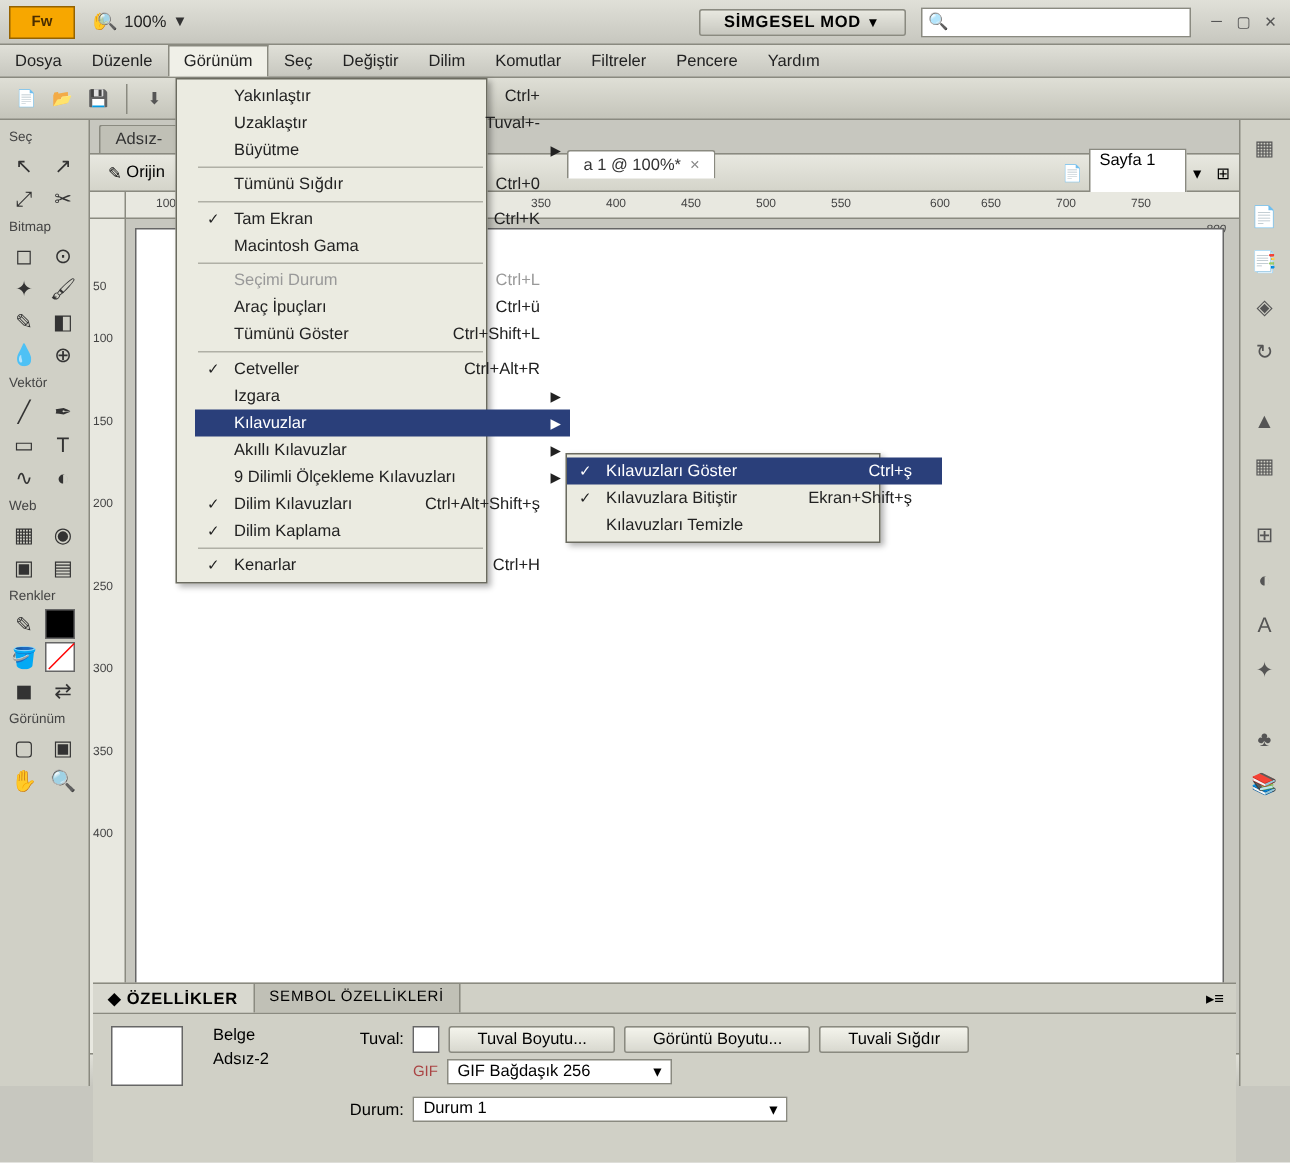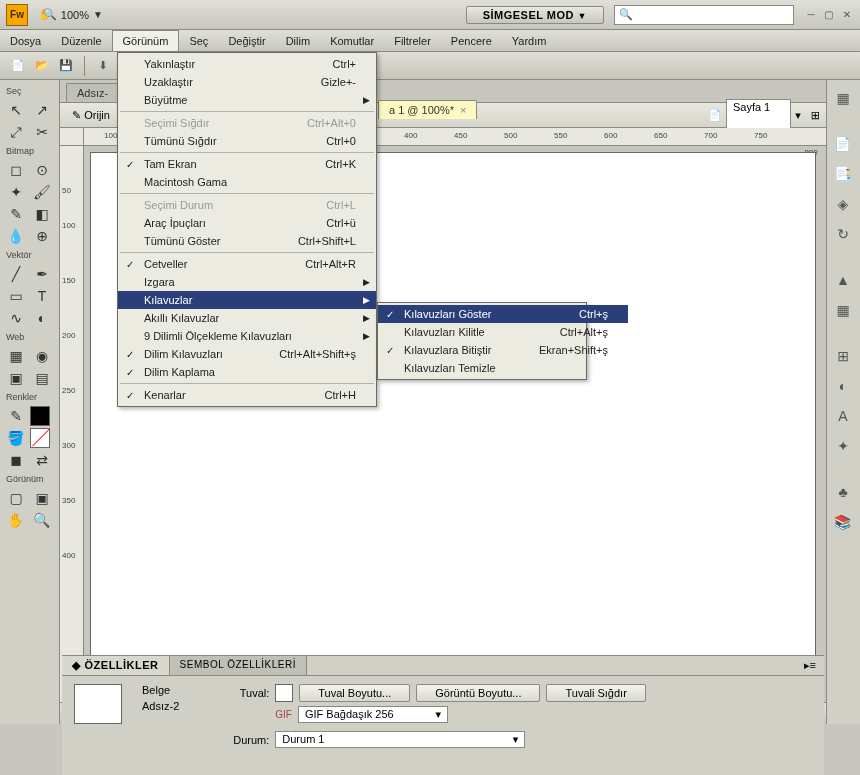--- a/index.html
+++ b/index.html
@@ -1,20 +1,20 @@
 <!DOCTYPE html>
 <html><head>
 <meta charset="utf-8">
 <style>
   * { box-sizing: border-box; margin: 0; padding: 0; font-family: Tahoma, Arial, sans-serif; font-size: 11px; user-select: none; }
   body { width: 860px; height: 775px; background: #c7c7bf; overflow: hidden; position: relative; }
 
   
   .title-bar { height: 30px; background: linear-gradient(#e0e0d8,#c7c7bf); display: flex; align-items: center; padding: 0 6px; border-bottom: 1px solid #8a8a80; }
-  .app-icon { width: 22px; height: 22px; background: #f7a700; border:1px solid #946200; display:flex;align-items:center;justify-content:center;font-weight:bold;color:#4a2e00;font-size:10px; margin-right:8px;}
+  .app-icon { width: 44px; height: 22px; background: #f7a700; border:1px solid #946200; display:flex;align-items:center;justify-content:center;font-weight:bold;color:#4a2e00;font-size:10px; margin-right:8px;}
   .title-tools { display:flex; gap:10px; align-items:center;}
   .title-tool { width:18px; height:18px; display:flex;align-items:center;justify-content:center; color:#333;}
   .zoom-val { margin-left:4px; font-size:11px; color:#222;}
   .title-drop { font-size:10px; margin-left:4px;}
   .mode-btn { margin-left:auto; padding:2px 16px; background:linear-gradient(#e8e8e0,#c7c7bf); border:1px solid #8a8a80; border-radius:2px; font-weight:bold; font-size:11px; letter-spacing:0.5px;}
   .search-box { width:180px; height:20px; margin-left:10px; background:#fff; border:1px solid #8a8a80; display:flex;align-items:center;padding:0 4px;}
   .search-box span:first-child { color:#888; margin-right:4px;}
   .win-controls { display:flex; gap:4px; margin-left:10px;}
   .win-btn { width:14px; height:12px; display:flex;align-items:center;justify-content:center;font-size:10px;color:#555;}
 
@@ -36,21 +36,21 @@
   .tool { width:24px;height:20px; display:flex;align-items:center;justify-content:center; border:1px solid transparent; color:#333; font-size:14px;}
   .swatch { width:20px;height:20px; border:1px solid #666; position:relative;}
   .swatch.black{ background:#000;}
   .swatch.white{ background:#fff;}
   .swatch.cross::after{content:"";position:absolute;left:-2px;top:8px;width:24px;height:1px;background:red;transform:rotate(-45deg);}
 
   
   .doc-area { flex:1; display:flex; flex-direction:column; background:#c7c7bf;}
   .doc-tabs { height:22px; display:flex; align-items:flex-end; padding-left:6px;}
   .doc-tab { background:#c0c0b6; border:1px solid #8a8a80; border-bottom:none; padding:3px 10px; font-size:10px; color:#333; border-radius:2px 2px 0 0;}
-  .doc-tab.active{ background:#fef9c3;}
+  .doc-tab.active{ background:#ffffff;}
   .doc-tab .x{ margin-left:6px; color:#888;}
   .doc-sub-bar { height:26px; background:linear-gradient(#e8e8e0,#d4d4ca); border-top:1px solid #8a8a80; border-bottom:1px solid #8a8a80; display:flex;align-items:center;padding:0 6px; gap:10px;}
   .doc-sub-tab { display:flex;align-items:center;gap:3px; padding:2px 6px;}
   .page-select { margin-left:auto; display:flex;align-items:center;gap:4px; font-size:11px;}
   .page-select .ps-box{ border:1px solid #8a8a80; background:#fff; padding:1px 20px 18px 6px;}
 
   .canvas-wrap { flex:1; position:relative; background:#c7c7bf; overflow:hidden;}
   .rulers-corner{ position:absolute; left:0;top:0;width:24px;height:18px;background:#e8e8e0;border-right:1px solid #8a8a80;border-bottom:1px solid #8a8a80;}
   .ruler-h { position:absolute; left:24px; top:0; right:0; height:18px; background:#e8e8e0; border-bottom:1px solid #8a8a80; display:flex;}
   .ruler-v { position:absolute; left:0; top:18px; width:24px; bottom:0; background:#e8e8e0; border-right:1px solid #8a8a80;}
@@ -234,21 +234,21 @@
           <div class="ruler-tick" style="left: 20px; top: 3px;">100</div>
           <div class="ruler-tick" style="left: 70px; top: 3px;">150</div>
           <div class="ruler-tick" style="left: 120px; top: 3px;">200</div>
           <div class="ruler-tick" style="left: 170px; top: 3px;">250</div>
           <div class="ruler-tick" style="left: 220px; top: 3px;">300</div>
           <div class="ruler-tick" style="left: 270px; top: 3px;">350</div>
           <div class="ruler-tick" style="left: 320px; top: 3px;">400</div>
           <div class="ruler-tick" style="left: 370px; top: 3px;">450</div>
           <div class="ruler-tick" style="left: 420px; top: 3px;">500</div>
           <div class="ruler-tick" style="left: 470px; top: 3px;">550</div>
-          <div class="ruler-tick" style="left: 520px; top: 3px;">600</div>
+          <div class="ruler-tick" style="left: 536px; top: 3px;">600</div>
           <div class="ruler-tick" style="left: 570px; top: 3px;">650</div>
           <div class="ruler-tick" style="left: 620px; top: 3px;">700</div>
           <div class="ruler-tick" style="left: 670px; top: 3px;">750</div>
           <div class="ruler-tick" style="left: 720px; top: 20px; font-style: italic;">800</div>
         </div>
       <div class="ruler-v" id="ruler-v">
           <div class="ruler-tick" style="top: 20px; left: 2px; margin-top: 20px;">50</div>
           <div class="ruler-tick" style="top: 75px; left: 2px;">100</div>
           <div class="ruler-tick" style="top: 130px; left: 2px;">150</div>
           <div class="ruler-tick" style="top: 185px; left: 2px;">200</div>
@@ -332,38 +332,34 @@
         <div class="prop-label">Durum:</div>
         <div class="prop-select" style="min-width:250px">
             <span>Durum 1</span>
             <span>▾</span>
           </div>
       </div>
     </div>
   </div>
 </div>
 
-<div class="dropdown" id="view-dd" style="left:117px; top:52px; width:260px;">
+<div class="dropdown" id="view-dd" style="left:117px; top:52px; width:208px;padding-left:12px;">
     <div class="dd-item">
       <span>Yakınlaştır</span>
       <span class="dd-shortcut">Ctrl+</span>
     </div>
     <div class="dd-item">
       <span>Uzaklaştır</span>
-      <span class="dd-shortcut">Gizle+-</span>
+      <span class="dd-shortcut">Tuval+-</span>
     </div>
     <div class="dd-item">
       <span>Büyütme</span>
       <span class="dd-arrow">▶</span>
     </div>
     <div class="dd-sep"></div>
-    <div class="dd-item disabled">
-      <span>Seçimi Sığdır</span>
-      <span class="dd-shortcut">Ctrl+Alt+0</span>
-    </div>
     <div class="dd-item">
       <span>Tümünü Sığdır</span>
       <span class="dd-shortcut">Ctrl+0</span>
     </div>
     <div class="dd-sep"></div>
     <div class="dd-item">
       <span class="dd-check">✓</span>
       <span>Tam Ekran</span>
       <span class="dd-shortcut">Ctrl+K</span>
     </div>
@@ -422,24 +418,20 @@
     </div>
   </div>
 
 <div class="dropdown" id="guides-dd" style="left:377px; top:302px; width:210px;">
     <div class="dd-item highlight">
       <span class="dd-check">✓</span>
       <span>Kılavuzları Göster</span>
       <span class="dd-shortcut">Ctrl+ş</span>
     </div>
     <div class="dd-item">
-      <span>Kılavuzları Kilitle</span>
-      <span class="dd-shortcut">Ctrl+Alt+ş</span>
-    </div>
-    <div class="dd-item">
       <span class="dd-check">✓</span>
       <span>Kılavuzlara Bitiştir</span>
       <span class="dd-shortcut">Ekran+Shift+ş</span>
     </div>
     <div class="dd-item">
       <span>Kılavuzları Temizle</span>
     </div>
   </div>
 
 </body></html>

